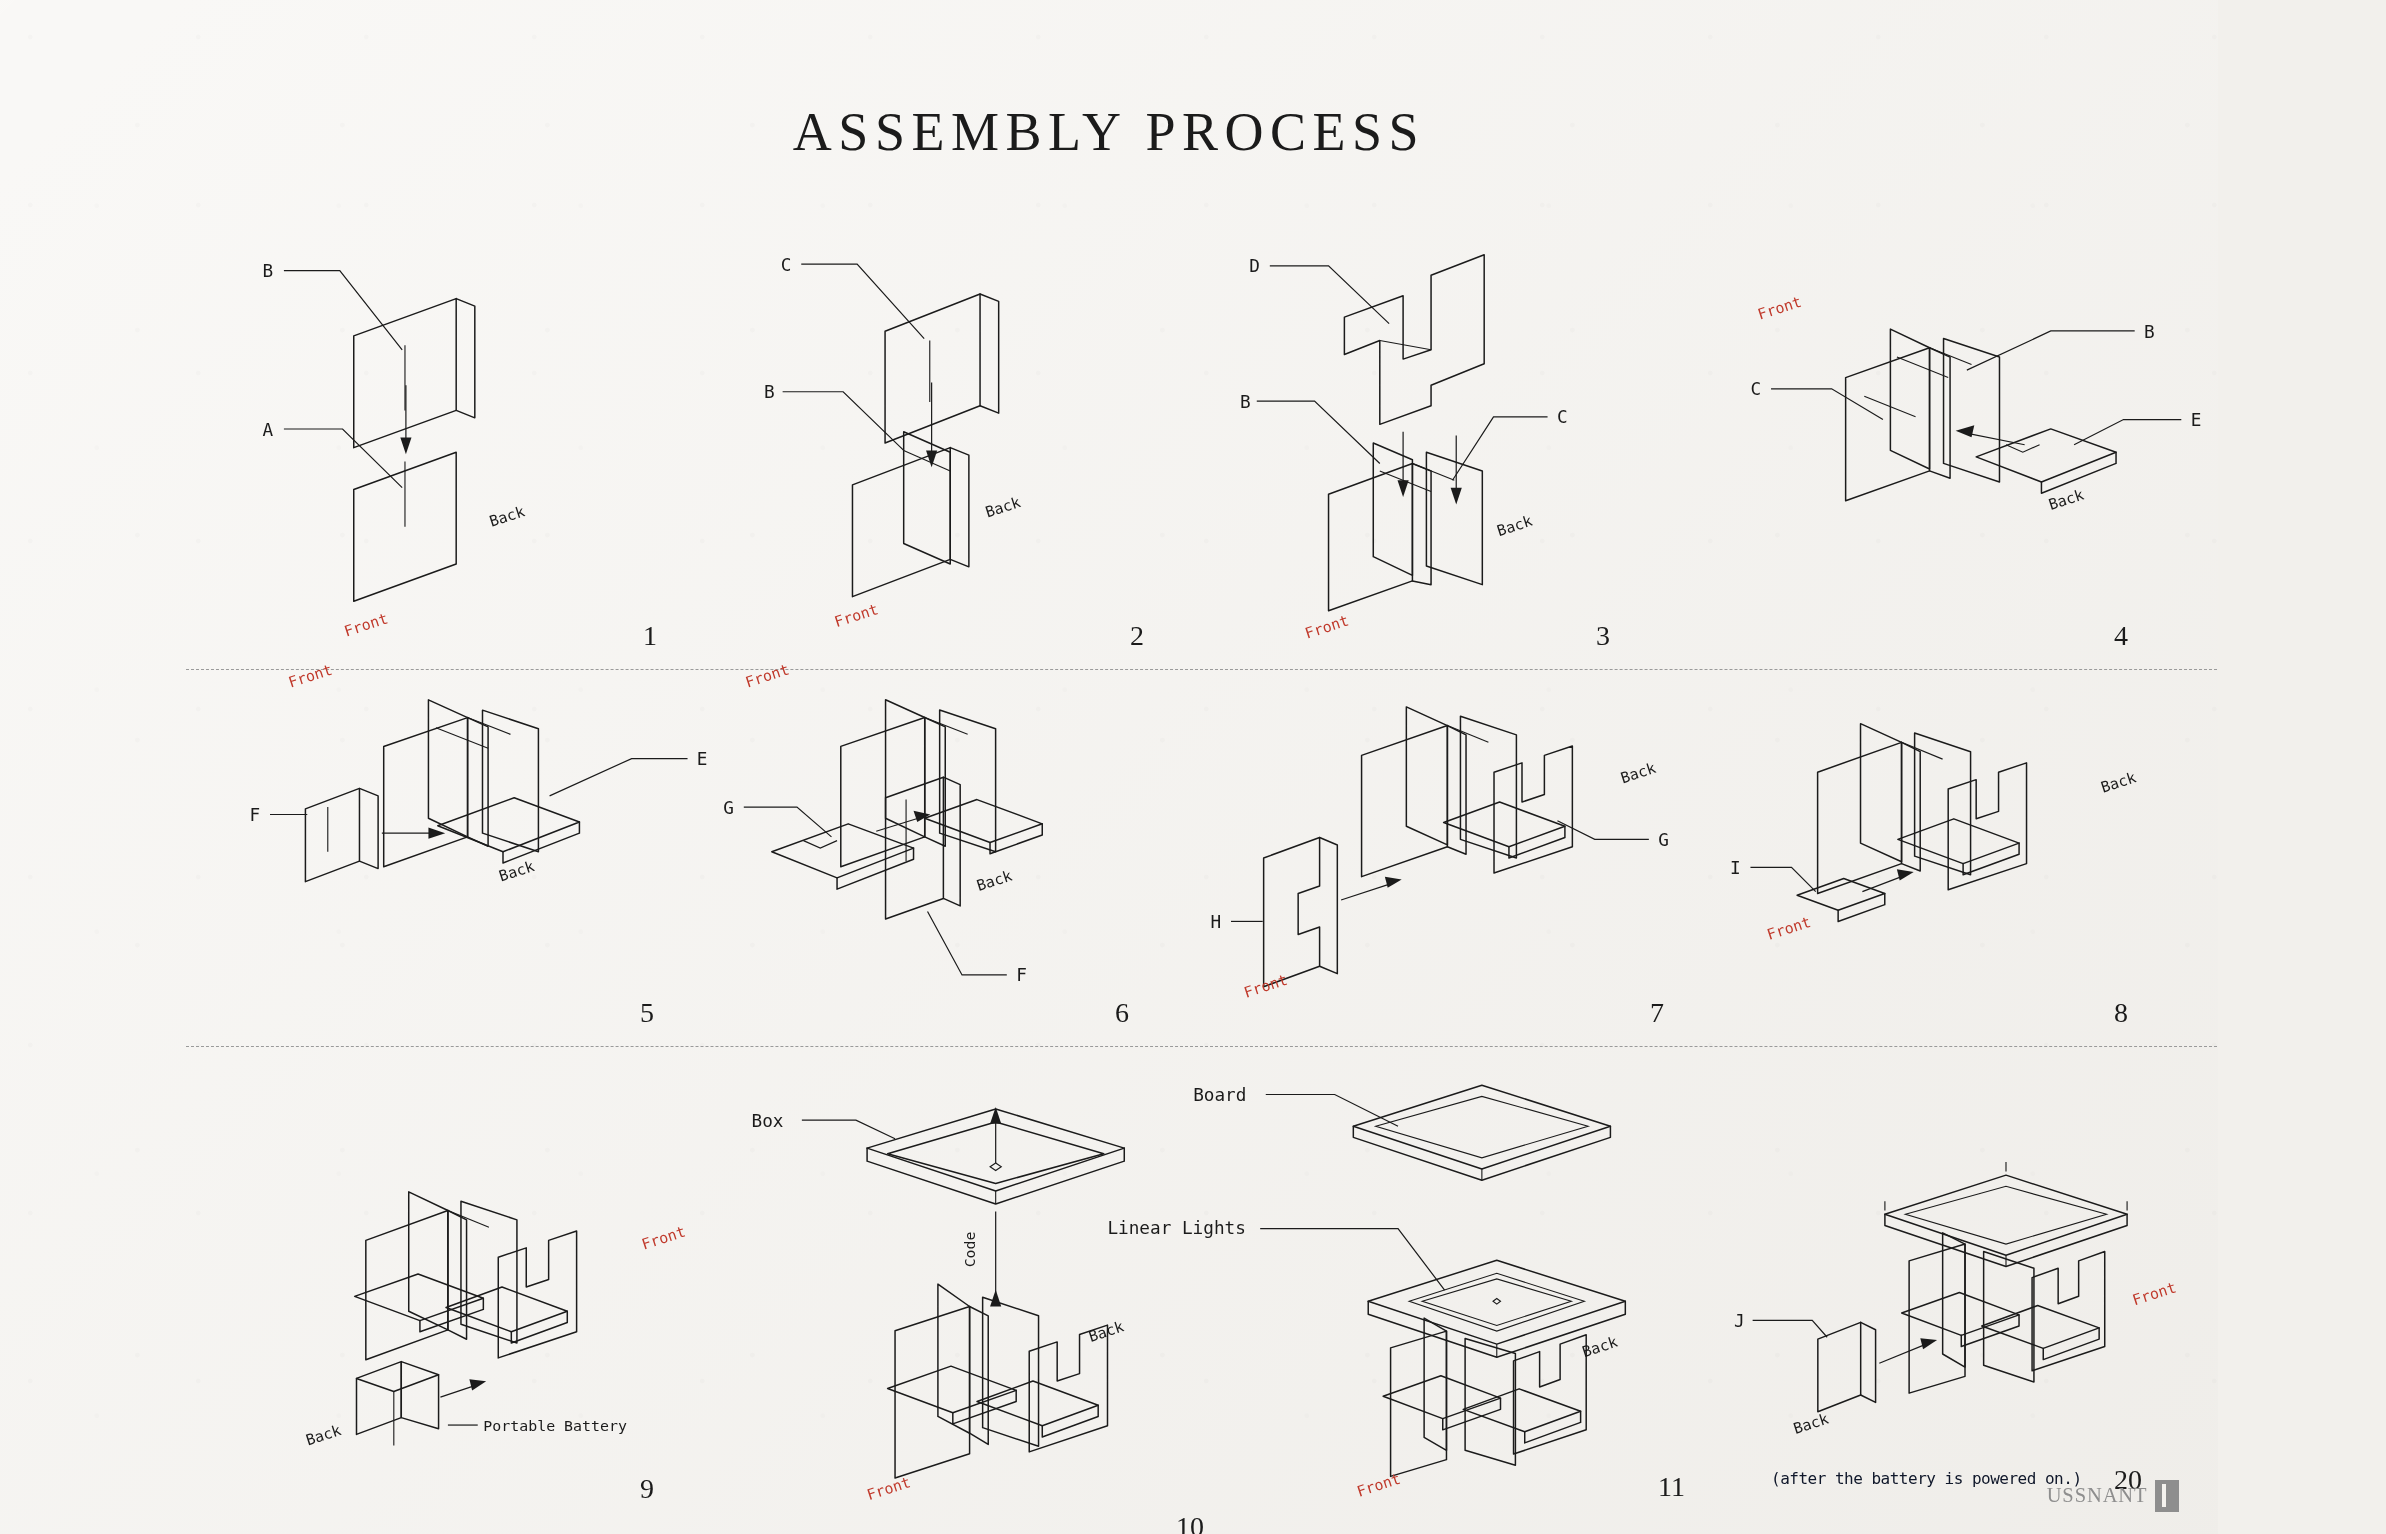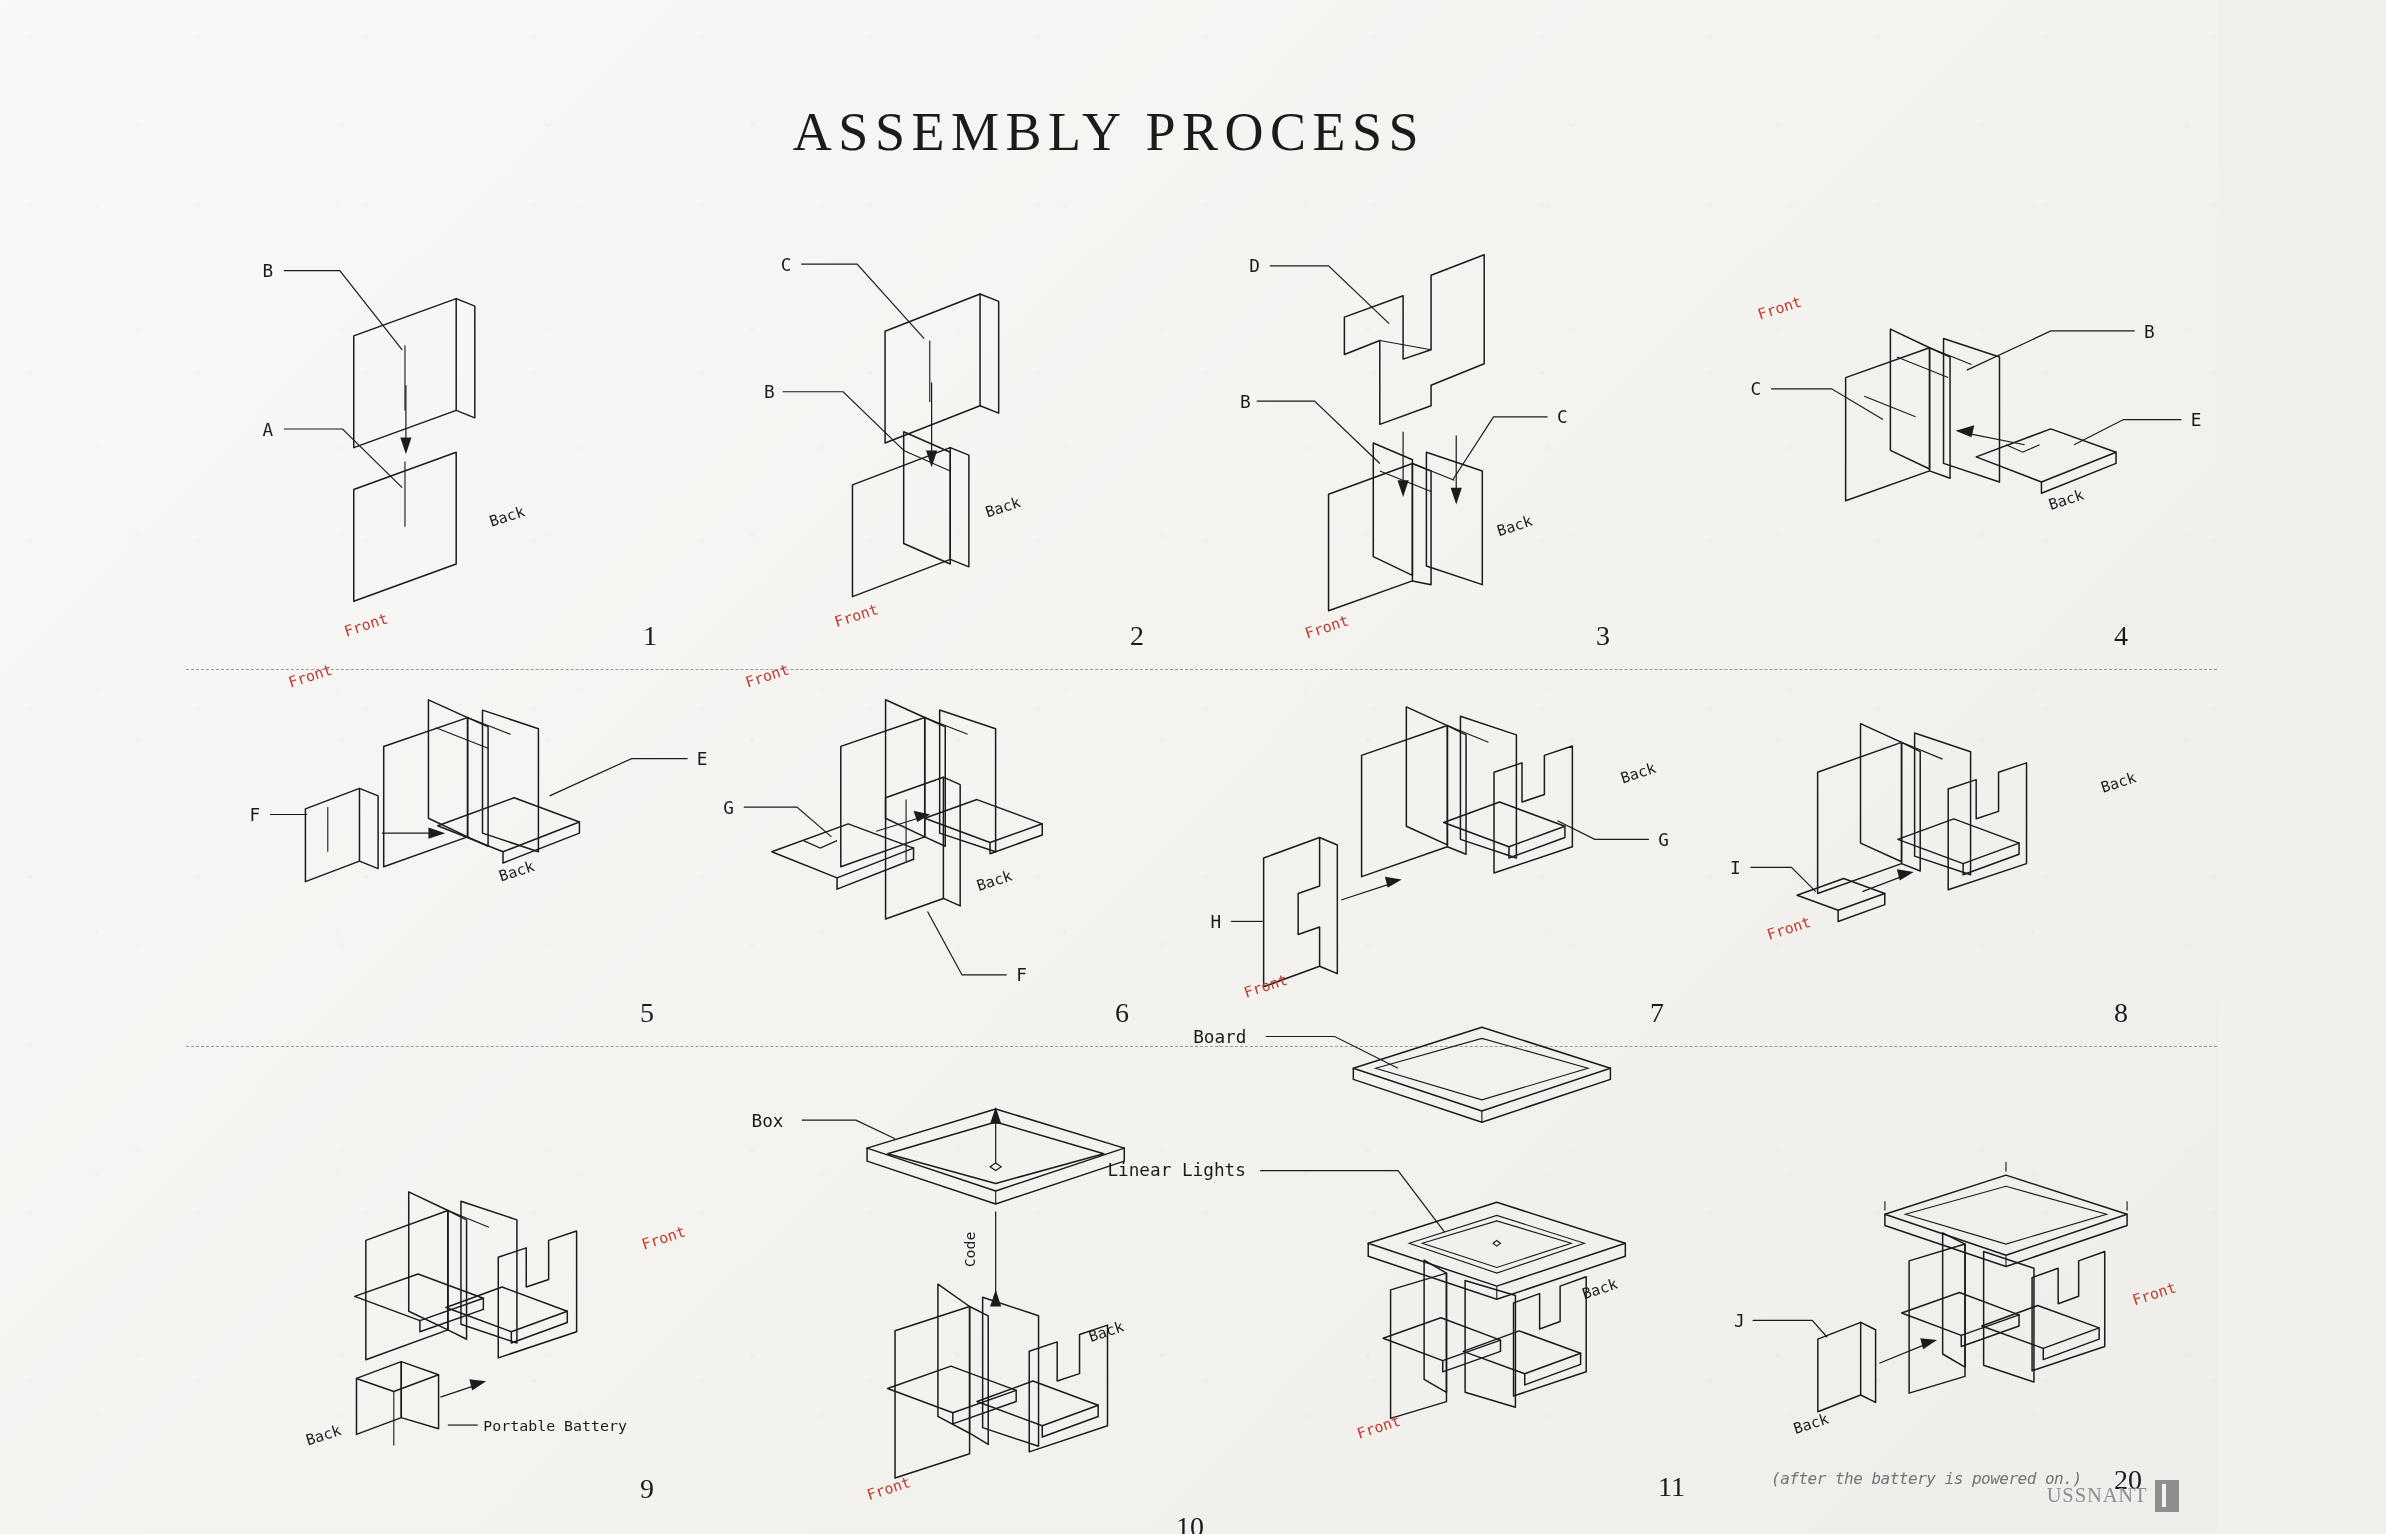--- a/index.html
+++ b/index.html
@@ -58,23 +58,22 @@
   .stepnum {
     position: absolute;
     font-family: "Liberation Serif", serif;
     font-size: 28px;
     color: #1b1b1b;
   }
   .note {
     position: absolute;
     font-family: "DejaVu Sans Mono", monospace;
     font-size: 16px;
-    color: #737373;
+    color: #0f172a;
     letter-spacing: -0.5px;
-    font-style: italic;
   }
   .logo {
     position: absolute;
     right: 39px;
     bottom: 22.4px;
     display: flex;
     align-items: center;
     gap: 7.5px;
   }
   .logo .word {
@@ -405,21 +404,21 @@
       <path class="lead" d="M20 42 L78 42 L120 62"></path>
       <text class="lbl" x="-34" y="49">Box</text>
       <text class="lbl-sm" x="206" y="200" transform="rotate(-90 206 200)">Code</text>
 
       <text class="lbl-back" x="330" y="280" transform="rotate(-18 330 280)">Back</text>
       <text class="lbl-front" x="92" y="450" transform="rotate(-18 92 450)">Front</text>
     </svg>
   </div>
   <div class="stepnum" style="left:1176px; top:1471px;margin-top:40px;">10</div>
 
-  <div class="panel" style="left:1249px; top:1010px;">
+  <div class="panel" style="left:1249px; top:1068px;">
     <svg width="503" height="420" viewBox="0 0 540 450">
 
       <path class="ln" d="M112 62 L250 18 L388 62 L250 108 Z"></path>
       <path class="ln-thin" d="M136 62 L250 30 L364 62 L250 96 Z"></path>
       <path class="ln" d="M112 62 L112 74 L250 120 L388 74 L388 62"></path>
       <path class="ln-thin" d="M250 108 L250 120"></path>
 
       <path class="ln" d="M128 250 L266 206 L404 250 L266 296 Z"></path>
       <path class="ln" d="M128 250 L128 264 L266 310 L404 264 L404 250"></path>
       <path class="ln-thin" d="M266 296 L266 310"></path>

